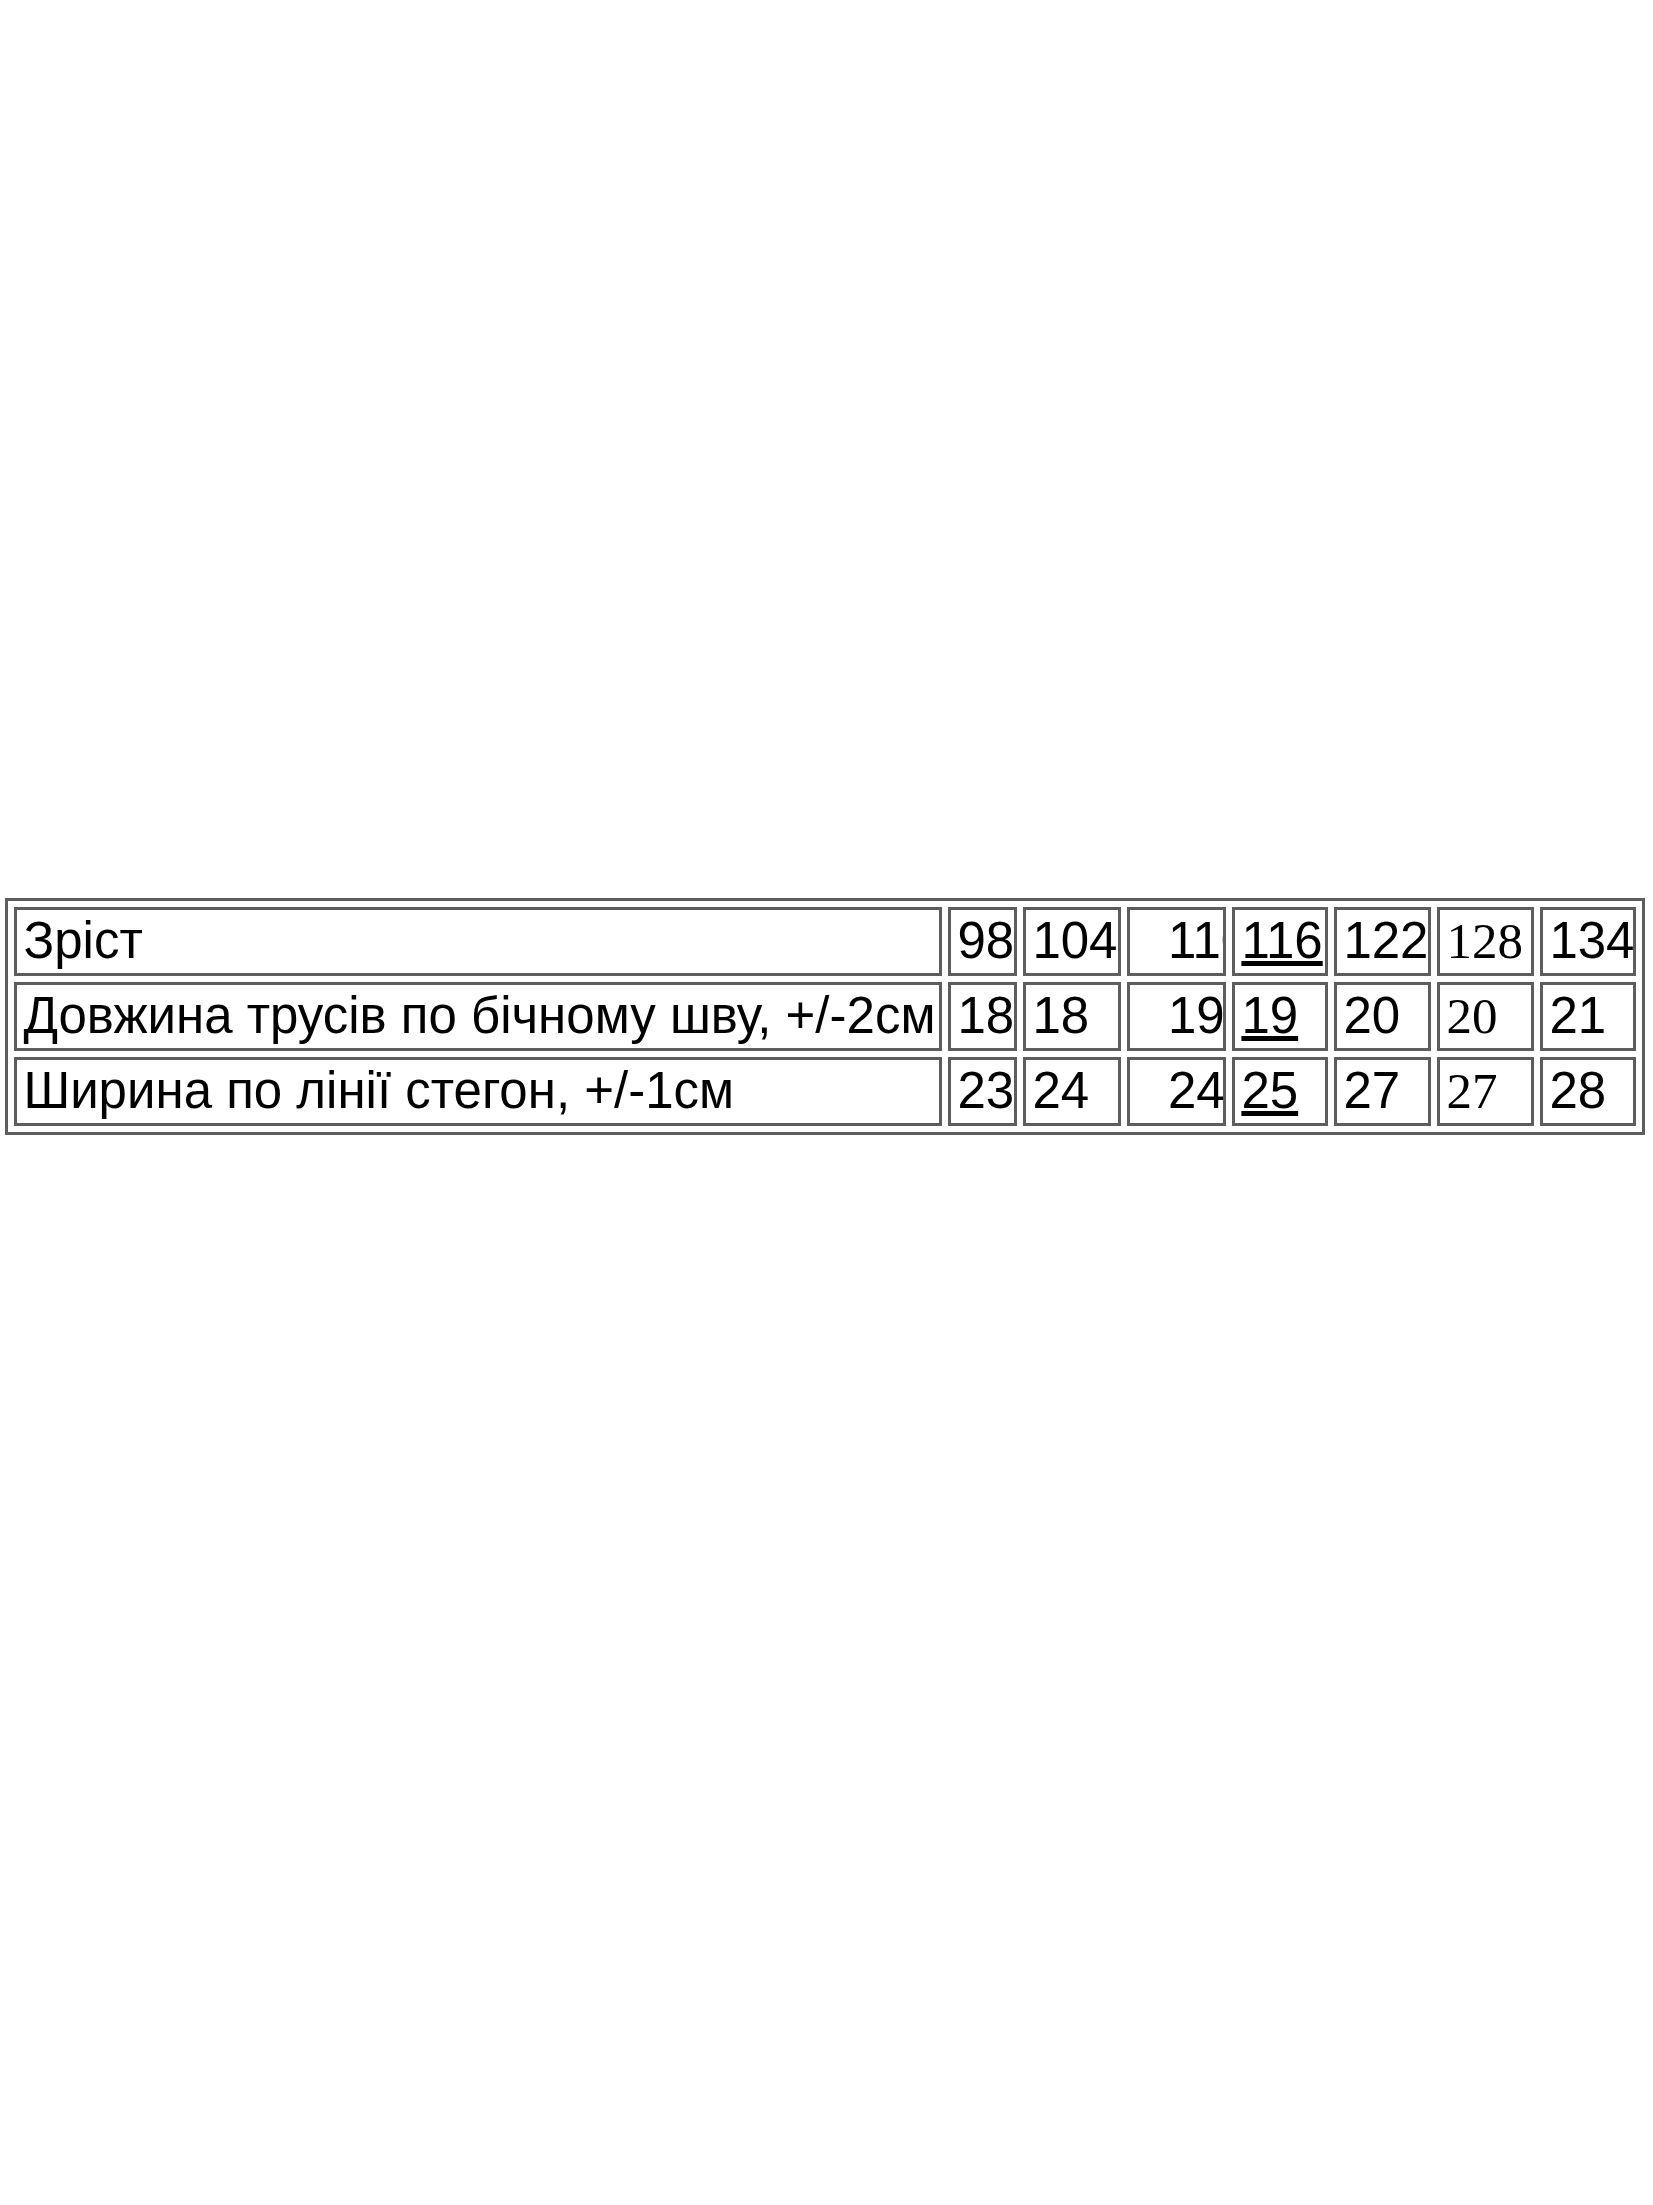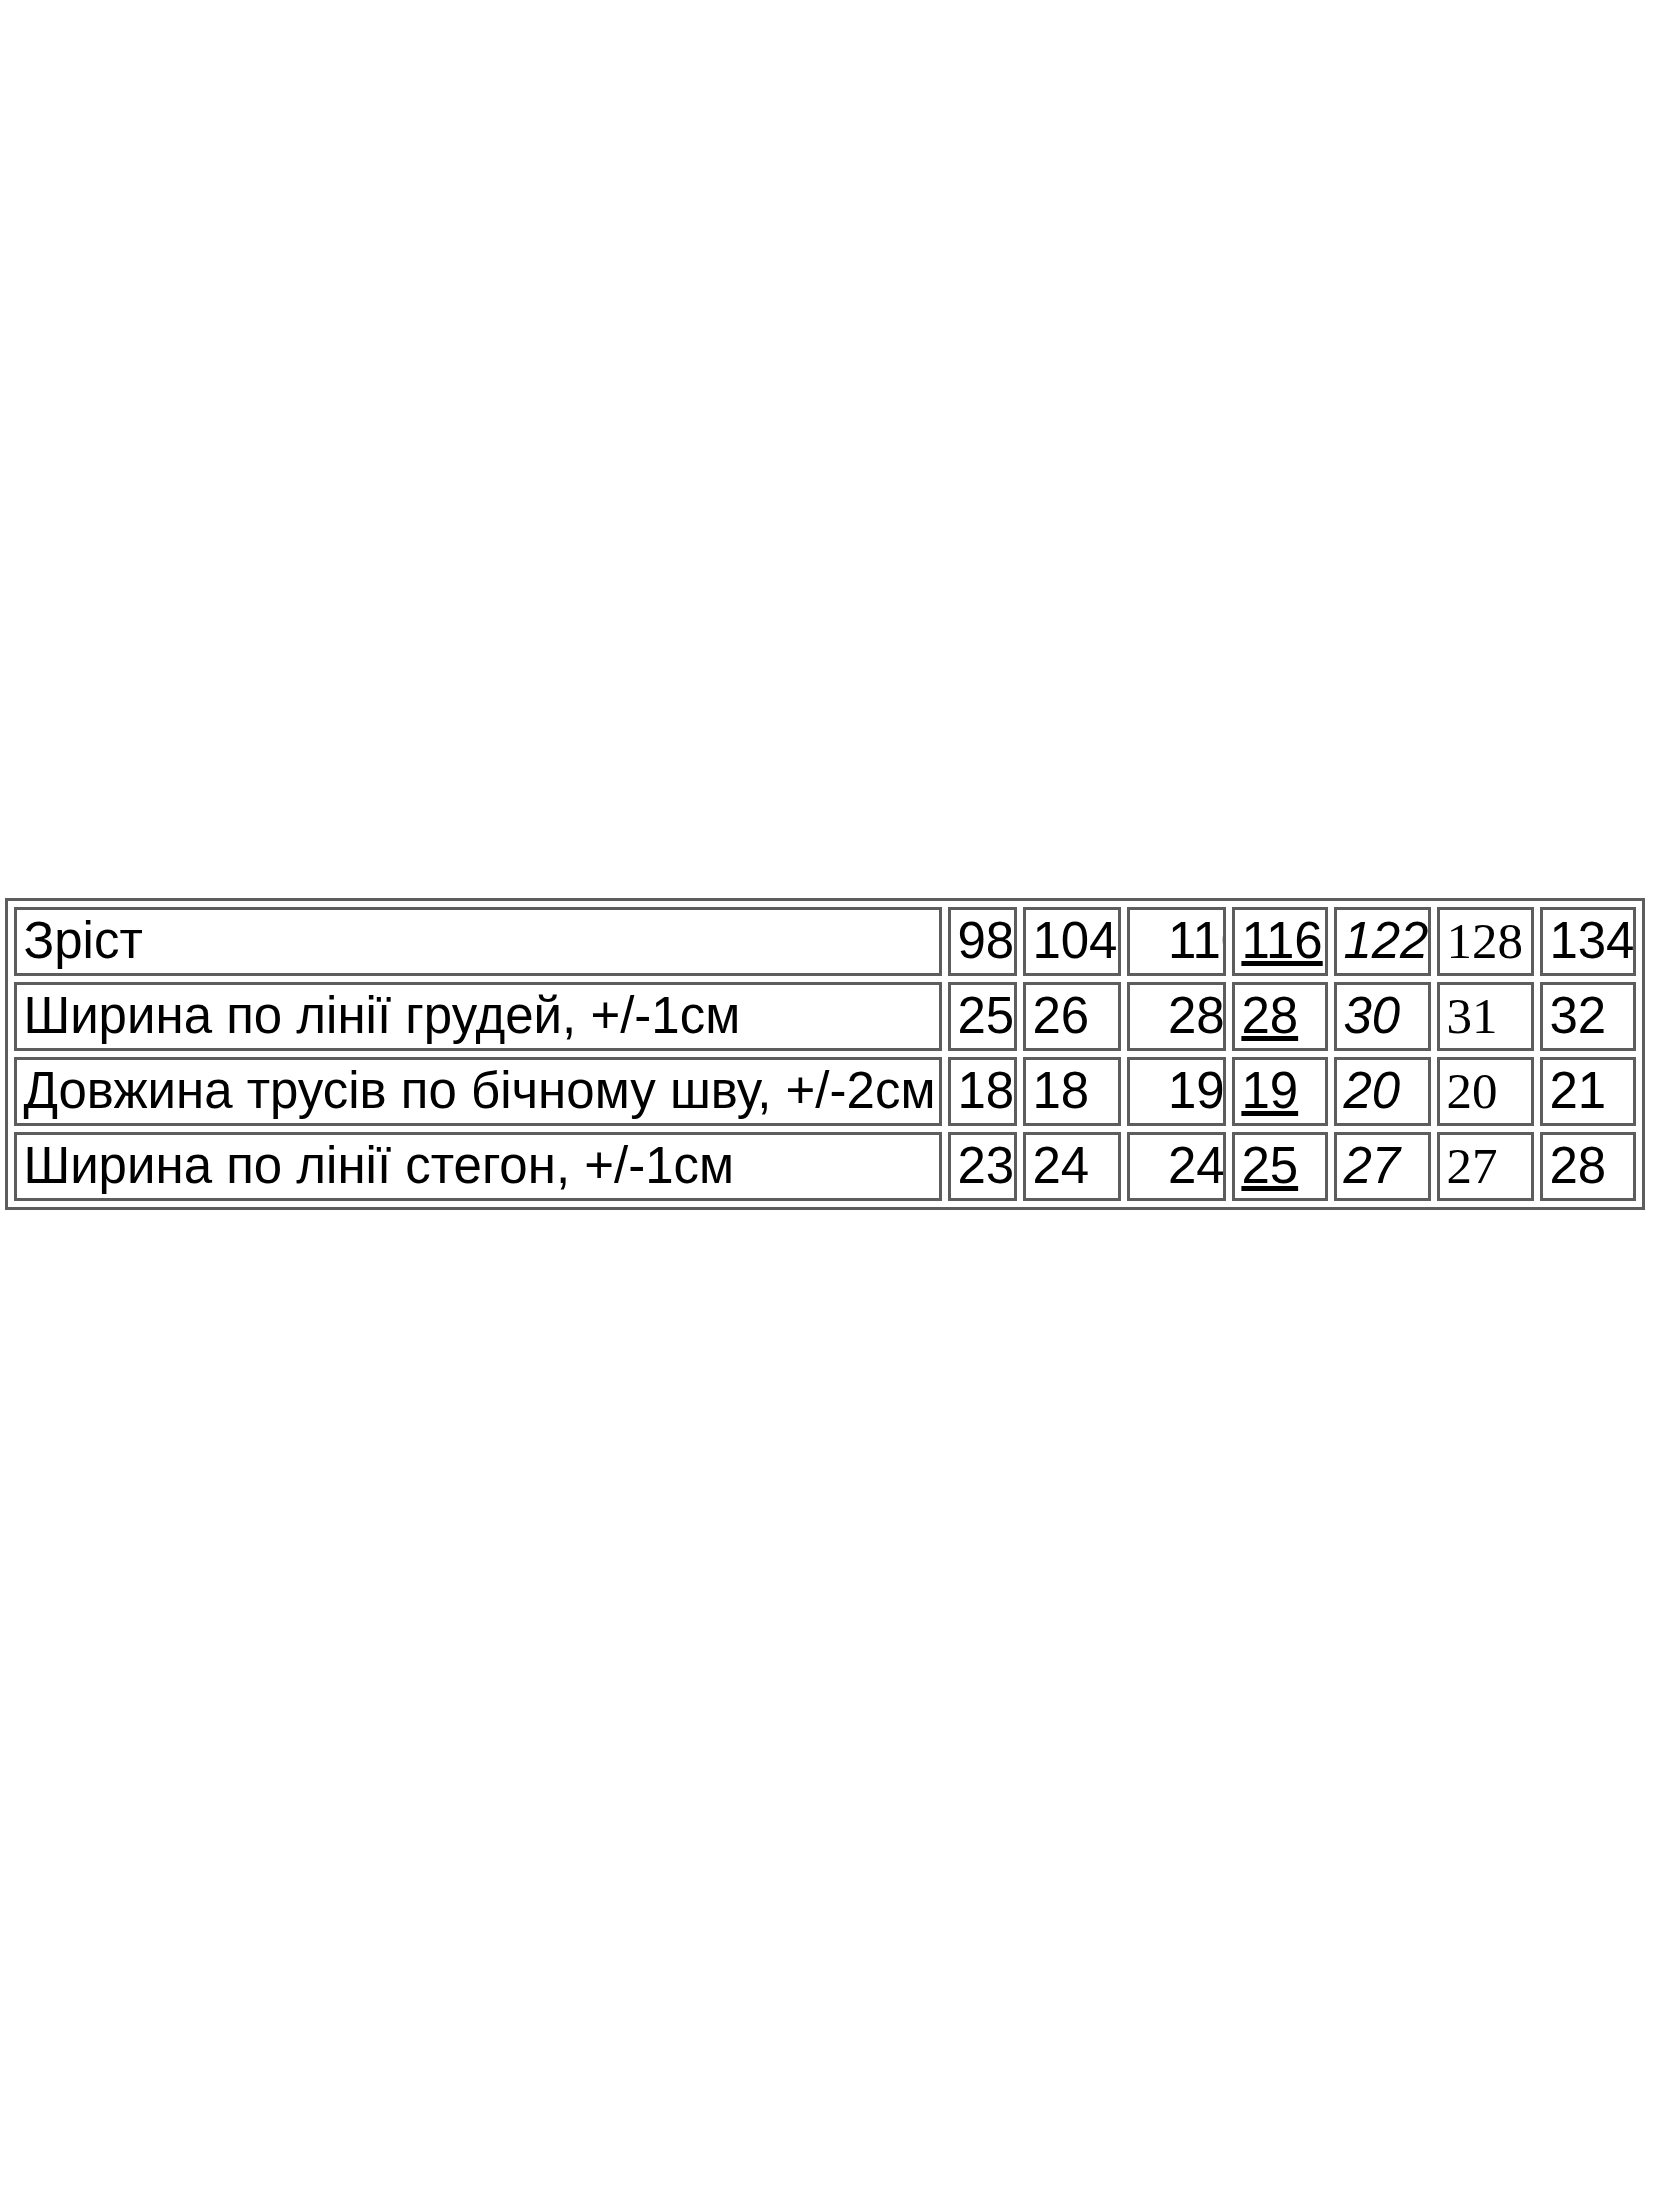--- a/index.html
+++ b/index.html
@@ -36,48 +36,38 @@
     vertical-align: middle;
     text-align: left;
     white-space: nowrap;
     overflow: hidden;
   }
   
   .size-table td.c1 { width: 69px;  }
   .size-table td.c2 { width: 98px; }
   .size-table td.c3 { width: 99px; padding-left: 38px; }
   .size-table td.c4 { width: 96px; text-decoration: underline; }
-  .size-table td.c5 { width: 97px; font-style: italic; }
+  .size-table td.c5 { width: 97px; }
   .size-table td.c6 { width: 97px; font-family: Liberation Serif, serif; }
   .size-table td.c7 { width: 96px; }
 </style>
 </head>
 <body>
 
 <table class="size-table">
   <tbody>
     <tr>
       <td class="c0">Зріст</td>
       <td class="c1">98</td>
       <td class="c2">104</td>
       <td class="c3">110</td>
       <td class="c4">116</td>
       <td class="c5">122</td>
       <td class="c6">128</td>
       <td class="c7">134</td>
-    </tr>
-    <tr>
-      <td class="c0">Ширина по лінії грудей, +/-1см</td>
-      <td class="c1">25</td>
-      <td class="c2">26</td>
-      <td class="c3">28</td>
-      <td class="c4">28</td>
-      <td class="c5">30</td>
-      <td class="c6">31</td>
-      <td class="c7">32</td>
     </tr>
     <tr>
       <td class="c0">Довжина трусів по бічному шву, +/-2см</td>
       <td class="c1">18</td>
       <td class="c2">18</td>
       <td class="c3">19</td>
       <td class="c4">19</td>
       <td class="c5">20</td>
       <td class="c6">20</td>
       <td class="c7">21</td>

